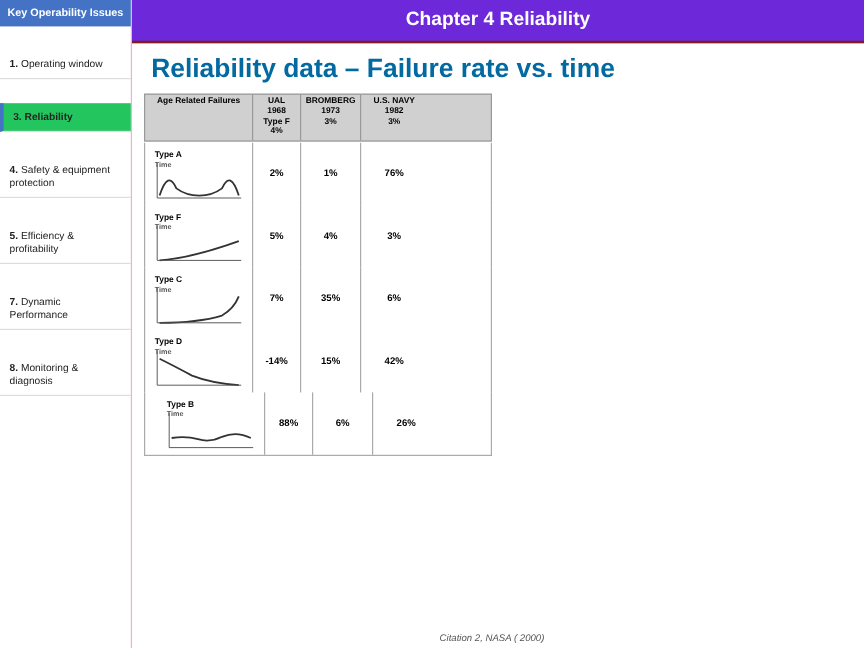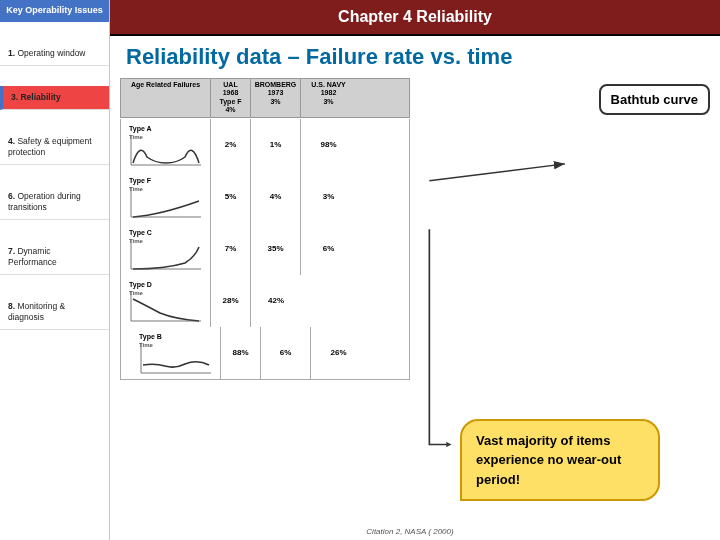--- a/index.html
+++ b/index.html
@@ -34,45 +34,45 @@
     .sidebar-item {
       font-size: 8.5px;
       color: #222;
       padding: 6px 8px;
       border-bottom: 1px solid #ddd;
       cursor: pointer;
       line-height: 1.3;
       margin-top: 20px;
     }
     .sidebar-item.active {
-      background: #ef4444;
+      background: #22c55e;
       font-weight: bold;
       border-left: 3px solid #4472c4;
     }
     .sidebar-item .item-num {
       font-weight: bold;
     }
 
     
     #main {
       flex: 1;
       display: flex;
       flex-direction: column;
       background: #fff;
     }
 
     
     #chapter-header {
-      background: #7f1d1d;
+      background: #6d28d9;
       color: #fff;
       font-size: 16px;
       font-weight: bold;
       text-align: center;
       padding: 8px 16px;
-      border-bottom: 2px solid #000000;
+      border-bottom: 2px solid #7f1d1d;
     }
 
     
     #page-title {
       font-size: 22px;
       font-weight: bold;
       color: #0369a1;
       padding: 8px 16px 4px 16px;
     }
 
@@ -217,21 +217,21 @@
   <div class="sidebar-item">
     <span class="item-num">1.</span> Operating window
   </div>
   <div class="sidebar-item active">
     <span class="item-num">3.</span> Reliability
   </div>
   <div class="sidebar-item">
     <span class="item-num">4.</span> Safety &amp; equipment protection
   </div>
   <div class="sidebar-item">
-    <span class="item-num">6.</span> Operation during transitions
+    <span class="item-num">5.</span> Efficiency &amp; profitability
   </div>
   <div class="sidebar-item">
     <span class="item-num">7.</span> Dynamic Performance
   </div>
   <div class="sidebar-item">
     <span class="item-num">8.</span> Monitoring &amp; diagnosis
   </div>
 </div>
 
 <div id="main">
@@ -255,21 +255,21 @@
             <text x="4" y="10" font-size="7" font-weight="bold" fill="#000">Type A</text>
             <text x="4" y="18" font-size="6" fill="#555">Time</text>
 
             <path d="M8 42 Q15 20 22 36 Q30 42 41 42 Q52 42 60 36 Q67 20 74 42" fill="none" stroke="#333" stroke-width="1.5"></path>
             <line x1="6" y1="44" x2="76" y2="44" stroke="#555" stroke-width="0.8"></line>
             <line x1="6" y1="15" x2="6" y2="44" stroke="#555" stroke-width="0.8"></line>
           </svg>
         </div>
         <div class="pct-cell">2%</div>
         <div class="pct-cell">1%</div>
-        <div class="pct-cell">98%</div>
+        <div class="pct-cell">76%</div>
       </div>
 
       <div class="failure-row">
         <div class="curve-cell label-cell">
           <svg width="82" height="48" viewBox="0 0 82 48">
             <text x="4" y="10" font-size="7" font-weight="bold" fill="#000">Type F</text>
             <text x="4" y="18" font-size="6" fill="#555">Time</text>
 
             <path d="M8 44 Q35 42 74 28" fill="none" stroke="#333" stroke-width="1.5"></path>
             <line x1="6" y1="44" x2="76" y2="44" stroke="#555" stroke-width="0.8"></line>
@@ -301,64 +301,41 @@
         <div class="curve-cell label-cell">
           <svg width="82" height="48" viewBox="0 0 82 48">
             <text x="4" y="10" font-size="7" font-weight="bold" fill="#000">Type D</text>
             <text x="4" y="18" font-size="6" fill="#555">Time</text>
 
             <path d="M8 22 Q20 28 35 36 Q50 42 74 44" fill="none" stroke="#333" stroke-width="1.5"></path>
             <line x1="6" y1="44" x2="76" y2="44" stroke="#555" stroke-width="0.8"></line>
             <line x1="6" y1="15" x2="6" y2="44" stroke="#555" stroke-width="0.8"></line>
           </svg>
         </div>
-        <div class="pct-cell">28%</div>
+        <div class="pct-cell">-14%</div>
+        <div class="pct-cell">15%</div>
         <div class="pct-cell">42%</div>
       </div>
 
       <div class="failure-row" style="border-bottom:1px solid #aaa;padding-left:10px;">
         <div class="curve-cell label-cell">
           <svg width="82" height="48" viewBox="0 0 82 48">
             <text x="4" y="10" font-size="7" font-weight="bold" fill="#000">Type B</text>
             <text x="4" y="18" font-size="6" fill="#555">Time</text>
 
             <path d="M8 36 Q20 34 30 37 Q40 40 50 35 Q62 30 74 36" fill="none" stroke="#333" stroke-width="1.5"></path>
             <line x1="6" y1="44" x2="76" y2="44" stroke="#555" stroke-width="0.8"></line>
             <line x1="6" y1="15" x2="6" y2="44" stroke="#555" stroke-width="0.8"></line>
           </svg>
         </div>
         <div class="pct-cell">88%</div>
         <div class="pct-cell">6%</div>
         <div class="pct-cell">26%</div>
       </div>
     </div>
 
-    <div id="annotations">
-
-      <svg class="connector-svg" viewBox="0 0 310 370">
-
-        <defs>
-          <marker id="arrowhead" markerWidth="8" markerHeight="6" refX="8" refY="3" orient="auto">
-            <polygon points="0 0, 8 3, 0 6" fill="#333"></polygon>
-          </marker>
-        </defs>
-
-        <path d="M10 58 L155 40" fill="none" stroke="#333" stroke-width="1.5" marker-end="url(#arrowhead)"></path>
-
-        <path d="M10 110 L10 340 L30 340" fill="none" stroke="#333" stroke-width="1.8"></path>
-        <path d="M28 338 L32 340 L28 342" fill="none" stroke="#333" stroke-width="1.5"></path>
-
-        <path d="M10 225 Q80 225 140 240" fill="none" stroke="#cc9900" stroke-width="0" marker-end="url(#arrowhead)"></path>
-      </svg>
-
-      <div class="bathtub-box" style="position:absolute; top:6px; right:0px;">Bathtub curve</div>
-
-      <div class="majority-box" style="position:absolute; bottom:20px; right:0px; left:40px;">
-        <span>Vast majority of items experience no wear-out period!</span>
-      </div>
-    </div>
 
   </div>
 
   <div id="citation">
     <span>Citation 2, NASA ( 2000)</span>
   </div>
 </div>
 
 </body></html>

